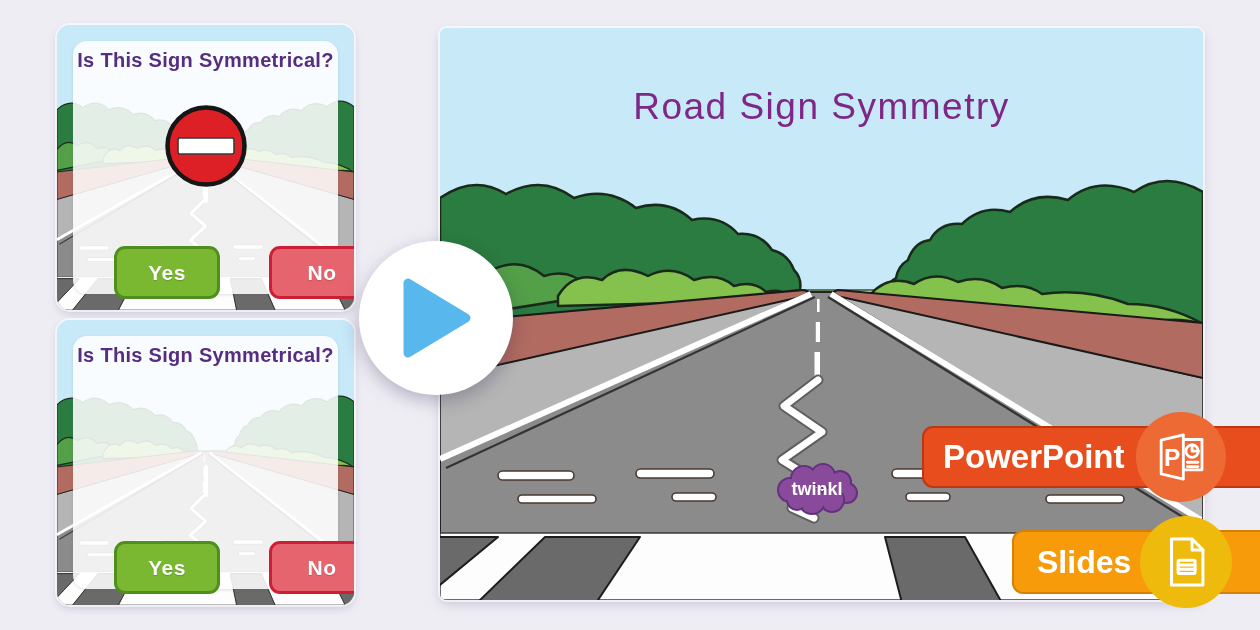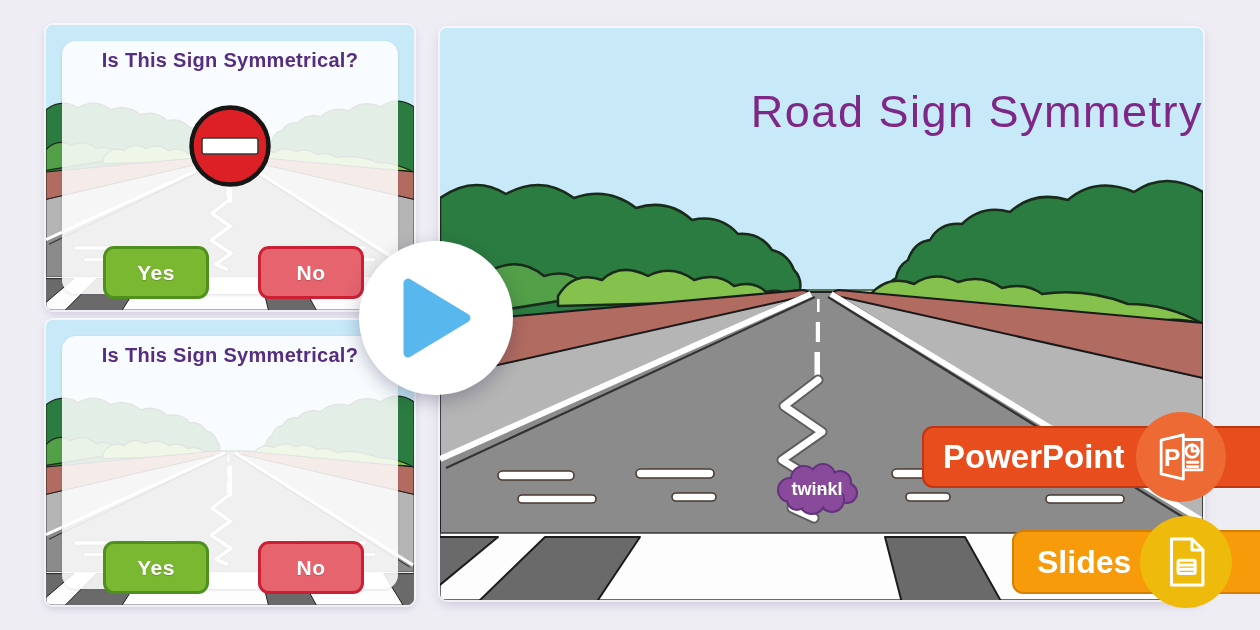--- a/index.html
+++ b/index.html
@@ -11,21 +11,21 @@
     --ppt-bar:#e84e1d; --ppt-circle:#ed6a35;
     --slides-bar:#f79b0a; --slides-circle:#eeba0c;
     --twinkl:#8a4a9b;
   }
   *{margin:0;padding:0;box-sizing:border-box;}
   html,body{width:1260px;height:630px;overflow:hidden;}
   body{font-family:"Liberation Sans",sans-serif;background:var(--bg);}
   .stage{position:relative;width:1260px;height:630px;background:var(--bg);overflow:hidden;}
 
   
-  .thumb{position:absolute;left:46px;width:368px;height:285px;border-radius:7px;overflow:hidden;
+  .thumb{position:absolute;left:57px;width:297px;height:285px;border-radius:13px;overflow:hidden;
          background:var(--sky);box-shadow:0 0 0 2px rgba(255,255,255,.65),0 3px 9px rgba(100,90,140,.28);z-index:1;}
   .thumb.t1{top:25px;} .thumb.t2{top:320px;}
   .main-slide{position:absolute;left:440px;top:28px;width:763px;height:572px;border-radius:7px;overflow:hidden;
          background:var(--sky);box-shadow:0 0 0 2px rgba(255,255,255,.65),0 4px 12px rgba(100,90,140,.28);z-index:1;}
   .road-scene{position:absolute;inset:0;}
   .road-scene svg{display:block;width:100%;height:100%;}
 
   
   .card{position:absolute;left:16px;top:16px;right:16px;bottom:16px;background:rgba(255,255,255,.87);
         border-radius:14px;box-shadow:0 1px 3px rgba(90,90,120,.18);}
@@ -36,21 +36,21 @@
   .sign.stop{top:60px;width:86px;height:86px;}
   .pole{position:absolute;left:50%;transform:translateX(-50%);width:4px;background:#fff;border-radius:2px;}
   .t1 .pole{top:162px;height:16px;} .t2 .pole{top:145px;height:32px;}
   .btn{position:absolute;top:192px;width:106px;height:53px;border-radius:11px;display:flex;align-items:center;
         justify-content:center;color:#fff;font-size:21px;font-weight:bold;letter-spacing:.5px;
         text-shadow:0 1px 1px rgba(0,0,0,.18);cursor:pointer;margin-top:29px;}
   .btn.yes{left:57px;background:var(--yes);border:3px solid var(--yes-b);}
   .btn.no{left:212px;background:var(--no);border:3px solid var(--no-b);}
 
   
-  .main-title{position:absolute;left:0;top:58px;width:100%;text-align:right;font-size:45px;
+  .main-title{position:absolute;left:0;top:58px;width:100%;text-align:center;font-size:37px;
         color:var(--title);letter-spacing:1.5px;font-weight:normal;}
   .twinkl{position:absolute;left:330px;top:434px;width:94px;height:56px;}
 
   
   .play-btn{position:absolute;left:359px;top:241px;width:154px;height:154px;border-radius:50%;background:#fff;
         box-shadow:0 6px 18px rgba(40,40,80,.30);display:flex;align-items:center;justify-content:center;
         z-index:5;cursor:pointer;}
 
   
   .badge-bar{position:absolute;display:flex;align-items:center;color:#fff;font-weight:bold;z-index:3;cursor:pointer;}

